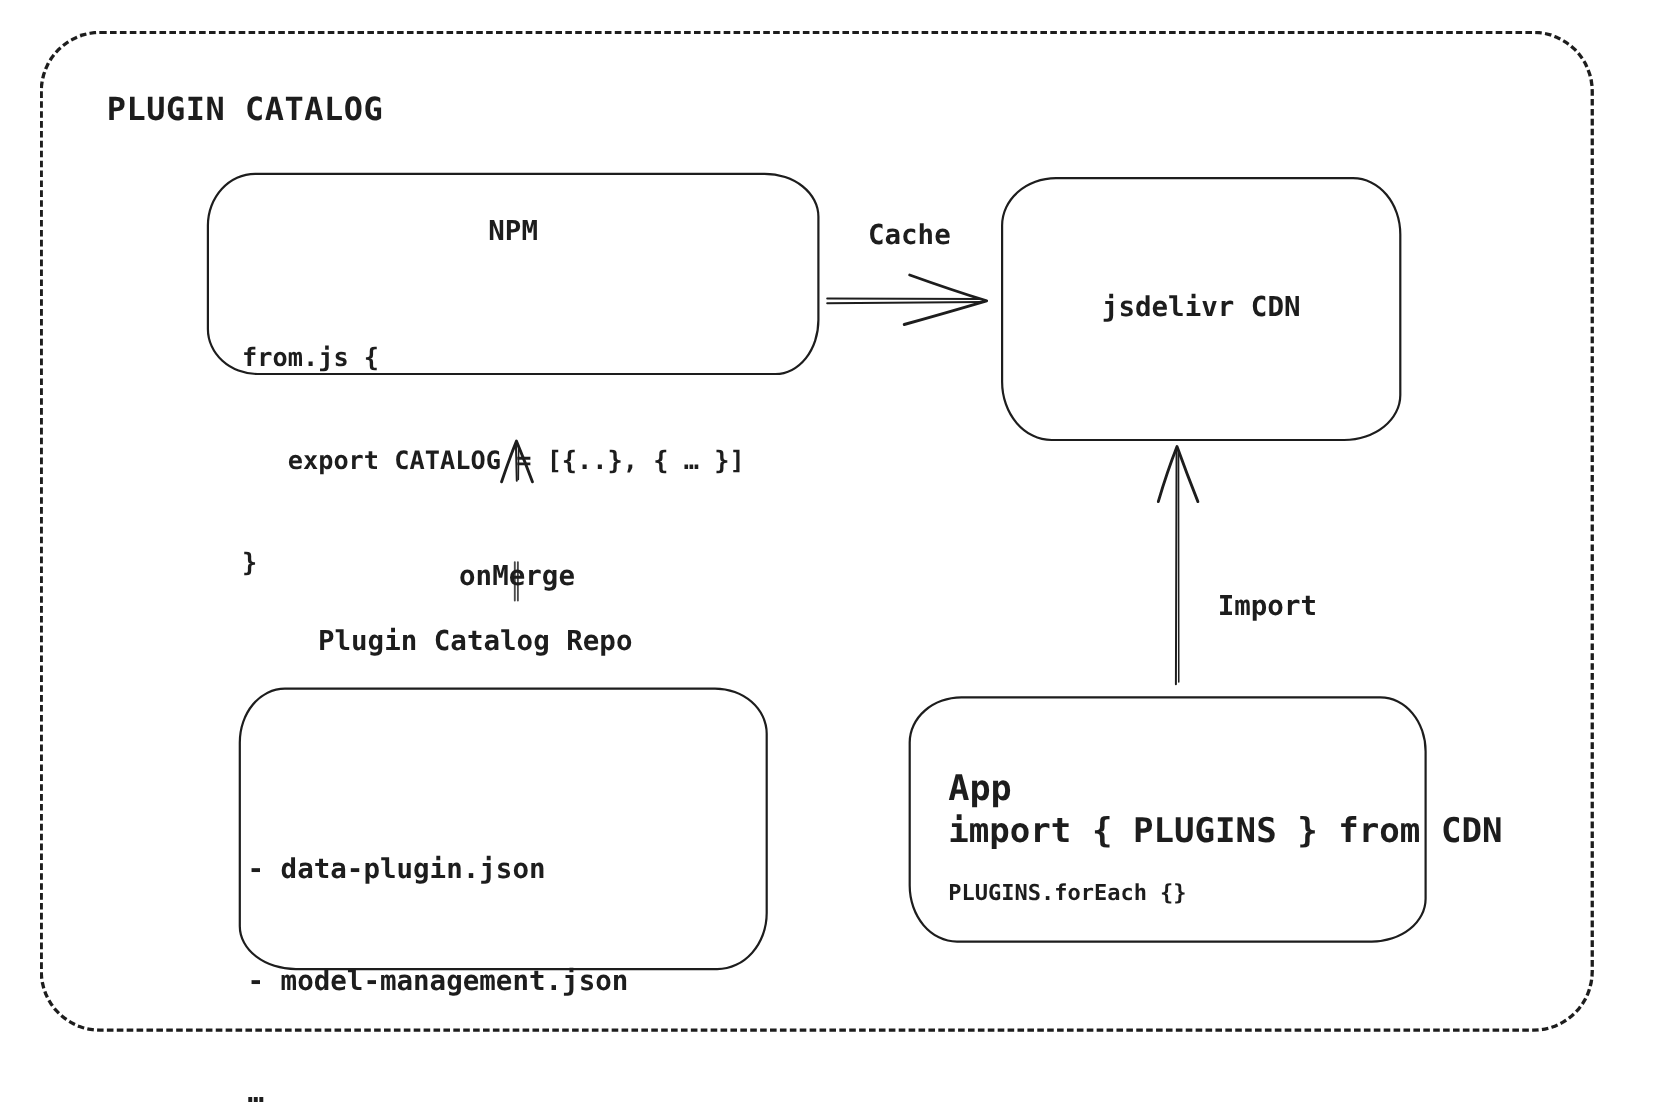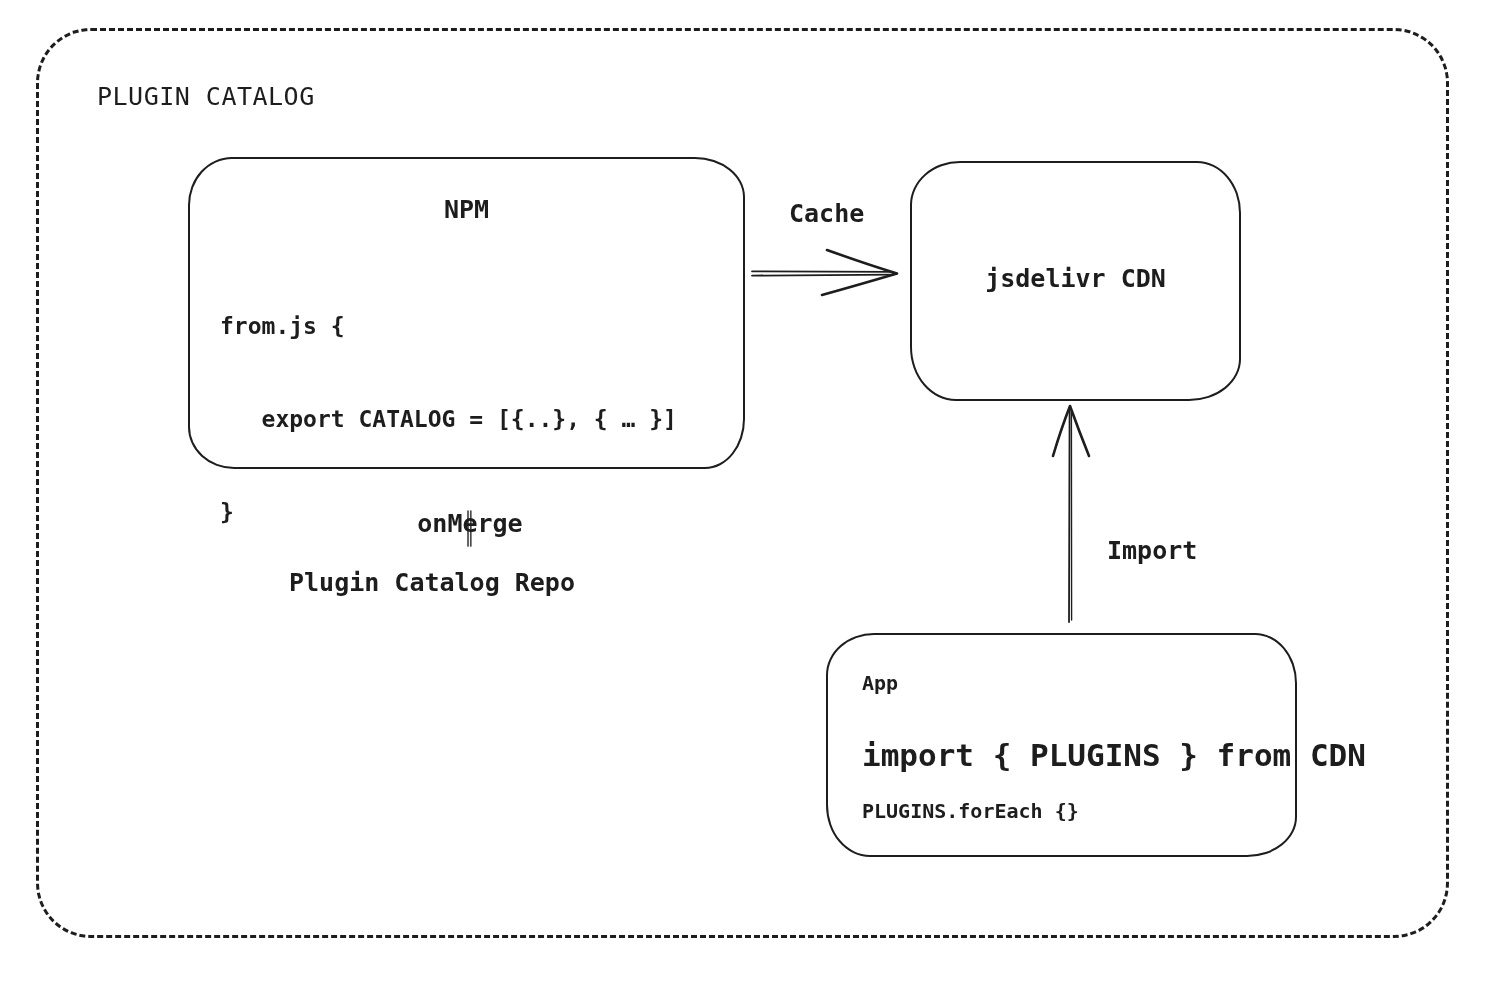--- a/index.html
+++ b/index.html
@@ -24,38 +24,38 @@
   .outer-boundary {
     position: absolute;
     left: 36px; top: 28px;
     width: 1413px; height: 910px;
     border: 3px dashed #1d1d1d;
     border-radius: 55px;
   }
   .diagram-title {
     position: absolute;
     left: 97px; top: 82px;
-    font-size: 25px;
-    font-weight: normal;
+    font-size: 29px;
+    font-weight: bold;
     letter-spacing: 0.5px;
     white-space: pre;
   }
   .node {
     position: absolute;
     border: 2.4px solid #1d1d1d;
     background: #ffffff;
   }
   .node-npm {
     left: 188px; top: 157px;
-    width: 557px; height: 312px;
+    width: 557px; height: 184px;
     border-radius: 44px 50px 40px 46px / 48px 40px 50px 42px;
   }
   .node-cdn {
     left: 910px; top: 161px;
-    width: 331px; height: 240px;
+    width: 364px; height: 240px;
     border-radius: 50px 44px 52px 46px / 44px 52px 42px 54px;
     display: flex; align-items: center; justify-content: center;
   }
   .node-repo {
     left: 217px; top: 625px;
     width: 481px; height: 257px;
     border-radius: 42px 48px 46px 52px / 50px 42px 52px 40px;
   }
   .node-app {
     left: 826px; top: 633px;
@@ -92,22 +92,22 @@
   .repo-files {
     position: absolute;
     left: 6px; top: 78px;
     font-size: 25px;
     font-weight: bold;
     line-height: 34px;
     white-space: pre;
   }
   .app-title {
     position: absolute;
-    left: 34px; top: 36px;
-    font-size: 20px;
+    left: 34px; top: 62px;
+    font-size: 32px;
     font-weight: bold;
   }
   .app-line-1 {
     position: absolute;
     left: 34px; top: 102px;
     font-size: 31px;
     font-weight: bold;
     white-space: pre;
   }
   .app-line-2 {
@@ -171,20 +171,27 @@
       <div>   export CATALOG = [{..}, { … }]</div>
       <div>}</div>
     </div>
   </div>
 
   <div class="node node-cdn">
     <div class="cdn-label">jsdelivr CDN</div>
   </div>
 
   <div class="repo-label">Plugin Catalog Repo</div>
+  <div class="node node-repo">
+    <div class="repo-files">
+      <div>- data-plugin.json</div>
+      <div>- model-management.json</div>
+      <div>…</div>
+    </div>
+  </div>
 
   <div class="node node-app">
     <div class="app-title">App</div>
     <div class="app-line-1">import { PLUGINS } from CDN</div>
     <div class="app-line-2">PLUGINS.forEach {}</div>
   </div>
 
   <div class="edge-label cache-label">Cache</div>
   <div class="edge-label build-label">
     <div>onMerge</div>

